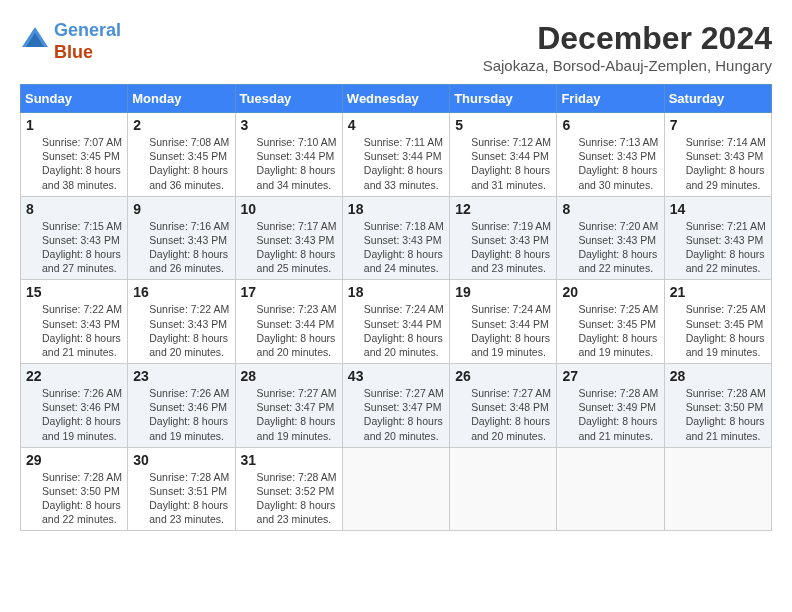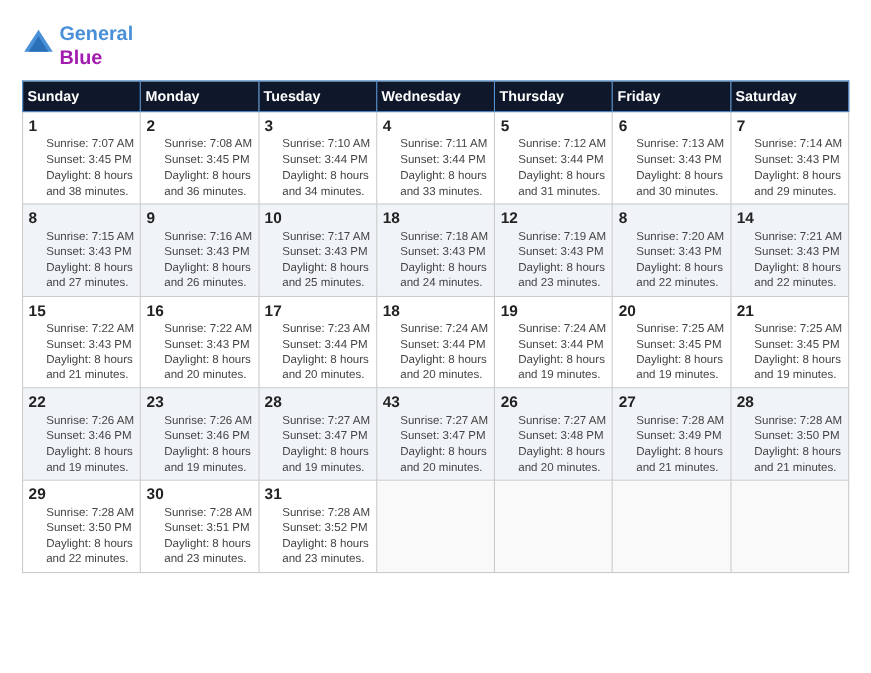--- a/index.html
+++ b/index.html
@@ -47,21 +47,21 @@
     .location {
       font-size: 15px;
       color: #555;
     }
     .calendar {
       width: 100%;
       border-collapse: collapse;
       font-size: 11px;
     }
     .calendar th {
-      background: #0f172a;
+      background: #3b82f6;
       color: #fff;
       padding: 6px 4px;
       font-size: 13px;
       font-weight: bold;
       text-align: left;
       border: 1px solid #5590cc;
     }
     .calendar td {
       border: 1px solid #ccc;
       vertical-align: top;
@@ -93,22 +93,26 @@
 </head>
 <body>
 
 <div class="header">
   <div class="logo">
     <svg class="logo-icon" viewBox="0 0 30 30">
       <polygon points="15,2 28,22 2,22" fill="#4a90d9"></polygon>
       <polygon points="15,8 24,22 6,22" fill="#2a70b8"></polygon>
     </svg>
     <div class="logo-text">
-      <span>General</span><br><span style="color:#a21caf">Blue</span>
+      <span>General</span><br><span style="color:#c2410c">Blue</span>
     </div>
+  </div>
+  <div class="title-block">
+    <div class="month-year">December 2024</div>
+    <div class="location">Sajokaza, Borsod-Abauj-Zemplen, Hungary</div>
   </div>
 </div>
 
 <table class="calendar">
   <thead>
     <tr>
         <th>Sunday</th>
         <th>Monday</th>
         <th>Tuesday</th>
         <th>Wednesday</th>

